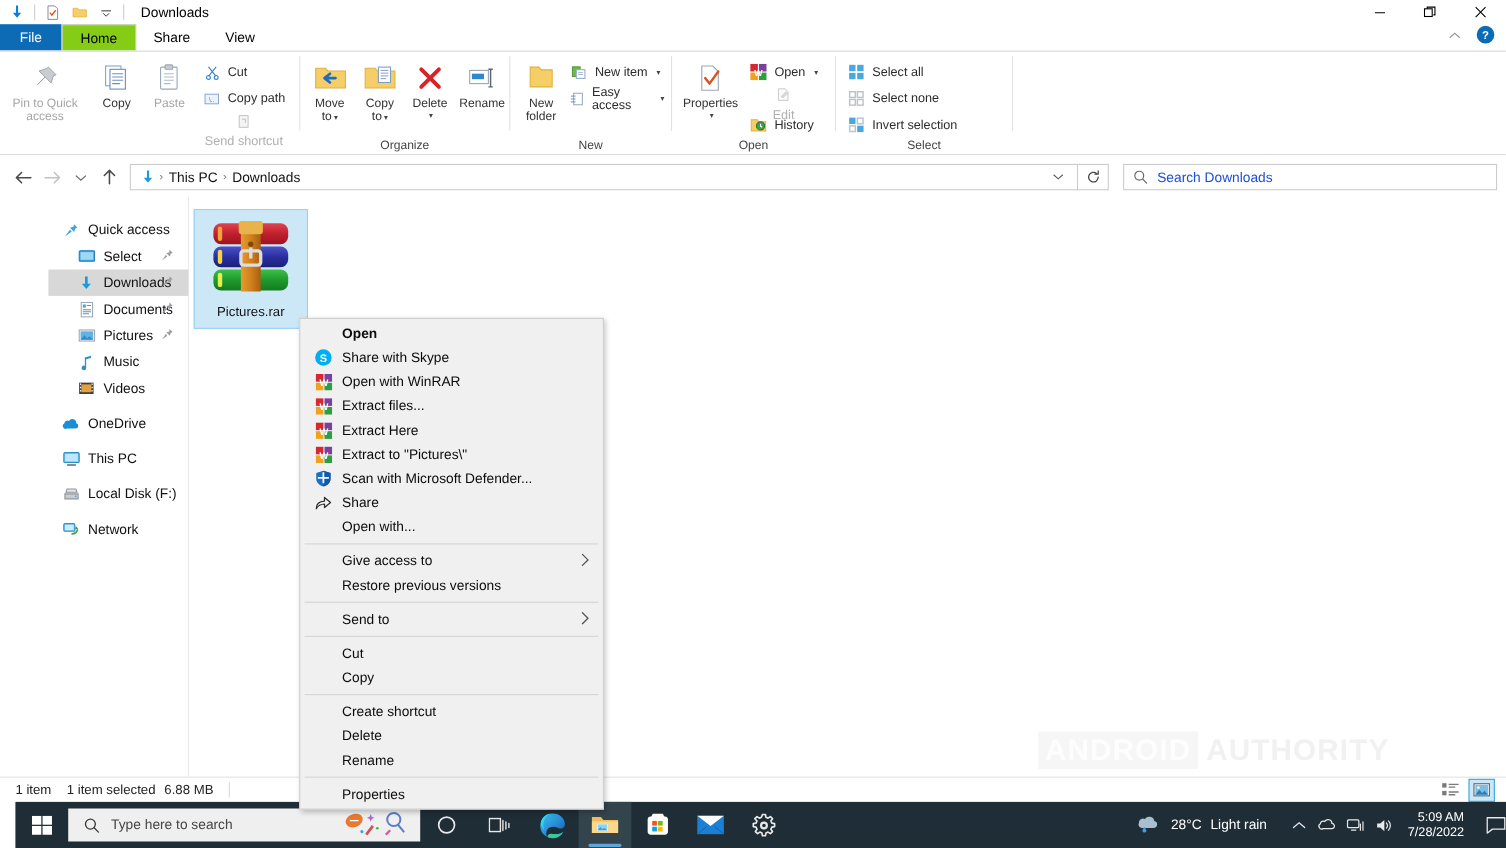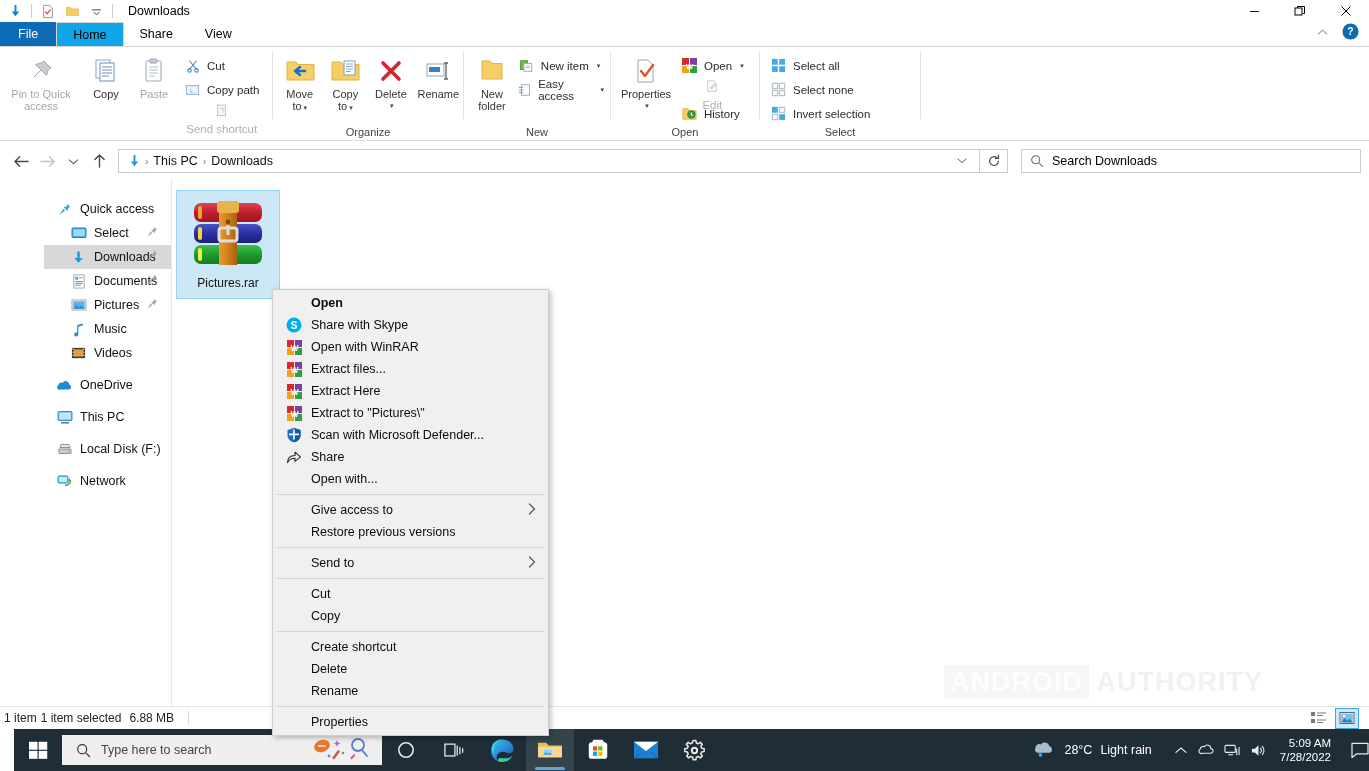--- a/index.html
+++ b/index.html
@@ -34,21 +34,21 @@
   
   .tabstrip {
     position:absolute; left:0; top:22px; width:1369px; height:24px;
     background:#fff; display:flex; align-items:flex-end;
   }
   .tab {
     height:24px; padding:0 16px; display:flex; align-items:center;
     font-size:12.5px; color:#000; background:#fff;
   }
   .tab.file { background:#0d6bb5; color:#fff; font-size:12.5px; padding:0 18px; height:24px; }
-  .tab.active { background:#0ea5e9; border-top:1px solid #d6d6d6; border-left:1px solid #d6d6d6; border-right:1px solid #d6d6d6; }
+  .tab.active { background:#84cc16; border-top:1px solid #d6d6d6; border-left:1px solid #d6d6d6; border-right:1px solid #d6d6d6; }
 
   
   .ribbon {
     position:absolute; left:0; top:46px; width:1369px; height:95px;
     background:#fff; border-top:1px solid #d6d6d6; border-bottom:1px solid #dcdcdc;
     display:flex;
   }
   .rgroup { display:flex; flex-direction:column; height:94px; position:relative; }
   .rgroup-body { flex:1; display:flex; align-items:flex-start; padding-top:5px; }
   .rgroup-label {
@@ -89,21 +89,21 @@
   .crumb { padding:0 4px; }
   .crumb-sep { color:#777; font-size:10px; padding:0 1px; }
   .addr-drop { margin-left:auto; color:#555; font-size:8px; padding:0 8px; }
   .refresh-btn {
     width:28px; height:24px; border:1px solid #ccc; border-left:none;
     display:flex; align-items:center; justify-content:center; color:#444; font-size:13px;
   }
   .search-field {
     width:340px; height:24px; border:1px solid #ccc; margin-left:13px;
     display:flex; align-items:center; padding-left:8px; gap:8px;
-    font-size:12.5px; color:#000000;
+    font-size:12.5px; color:#1d4ed8;
   }
 
   
   .main { position:absolute; left:0; top:179px; width:1369px; height:527px; display:flex; background:#fff; }
   .navpane { width:172px; height:527px; background:#fff; padding-top:18px; position:relative; }
   .navpane::after{content:'';position:absolute;right:0;top:0;width:1px;height:527px;background:#e7e7e7;}
   .nav-item {
     height:24px; display:flex; align-items:center; gap:7px; font-size:12.5px; color:#111;
     padding-left:12px; position:relative;margin-left:44px;
   }
@@ -128,21 +128,21 @@
     letter-spacing:1px; color:#f1f1f1; white-space:nowrap;
   }
   .watermark .wm-box { background:#f6f6f6; color:#fdfdfd; padding:2px 6px; }
 
   
   .statusbar {
     position:absolute; left:0; top:706px; width:1369px; height:23px;
     background:#fff; border-top:1px solid #e3e3e3;
     display:flex; align-items:center; font-size:12px; color:#222;
   }
-  .sb-item { padding-left:4px; }
+  .sb-item { padding-left:14px; }
   .sb-sep { width:1px; height:14px; background:#dadada; margin-left:14px; }
   .sb-views { margin-left:auto; display:flex; align-items:center; gap:4px; padding-right:10px; }
   .view-btn { width:24px; height:21px; display:flex; align-items:center; justify-content:center; }
   .view-btn.active { background:#cce8f7; border:1px solid #3ba7dd; }
 
   
   .ctxmenu {
     position:absolute; left:272px; top:289px; width:277px;
     background:#f0f0f0; border:1px solid #cfcfcf;
     box-shadow:2px 2px 5px rgba(0,0,0,0.25);

